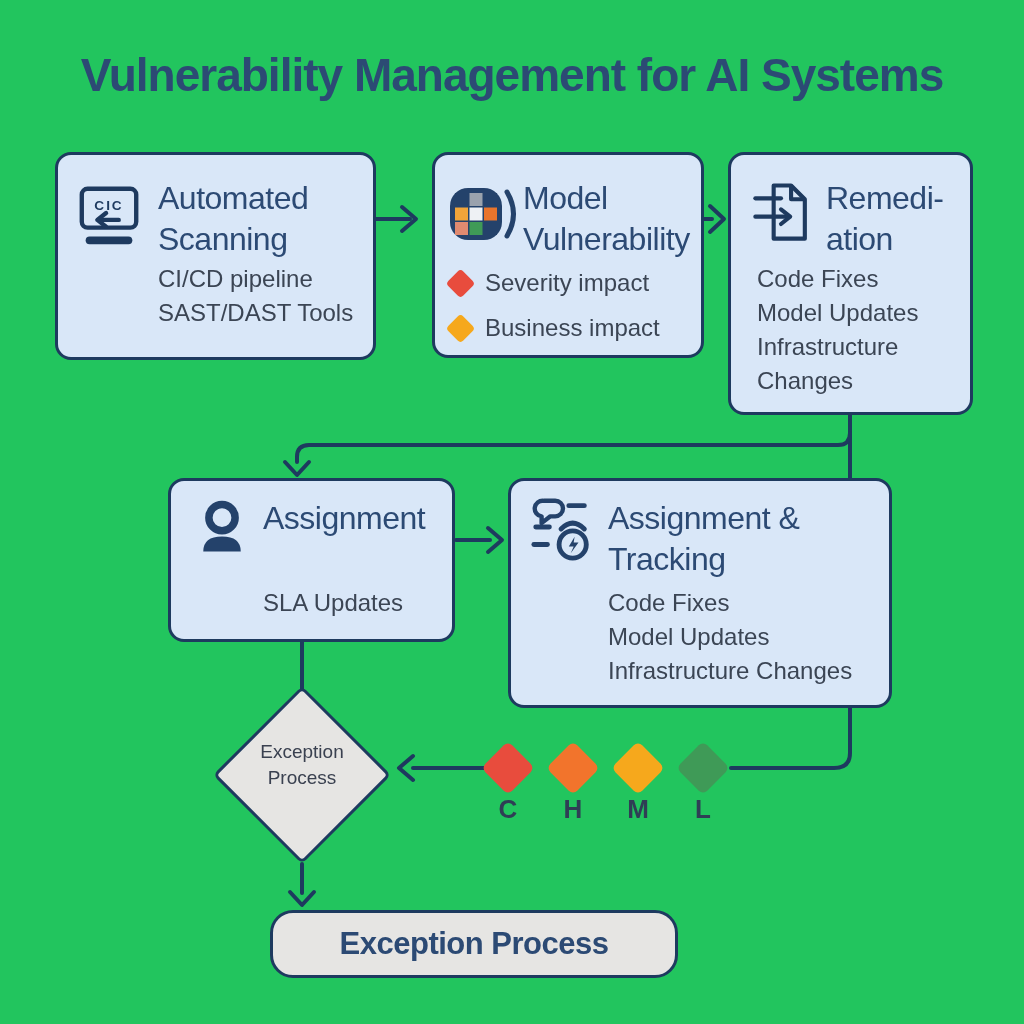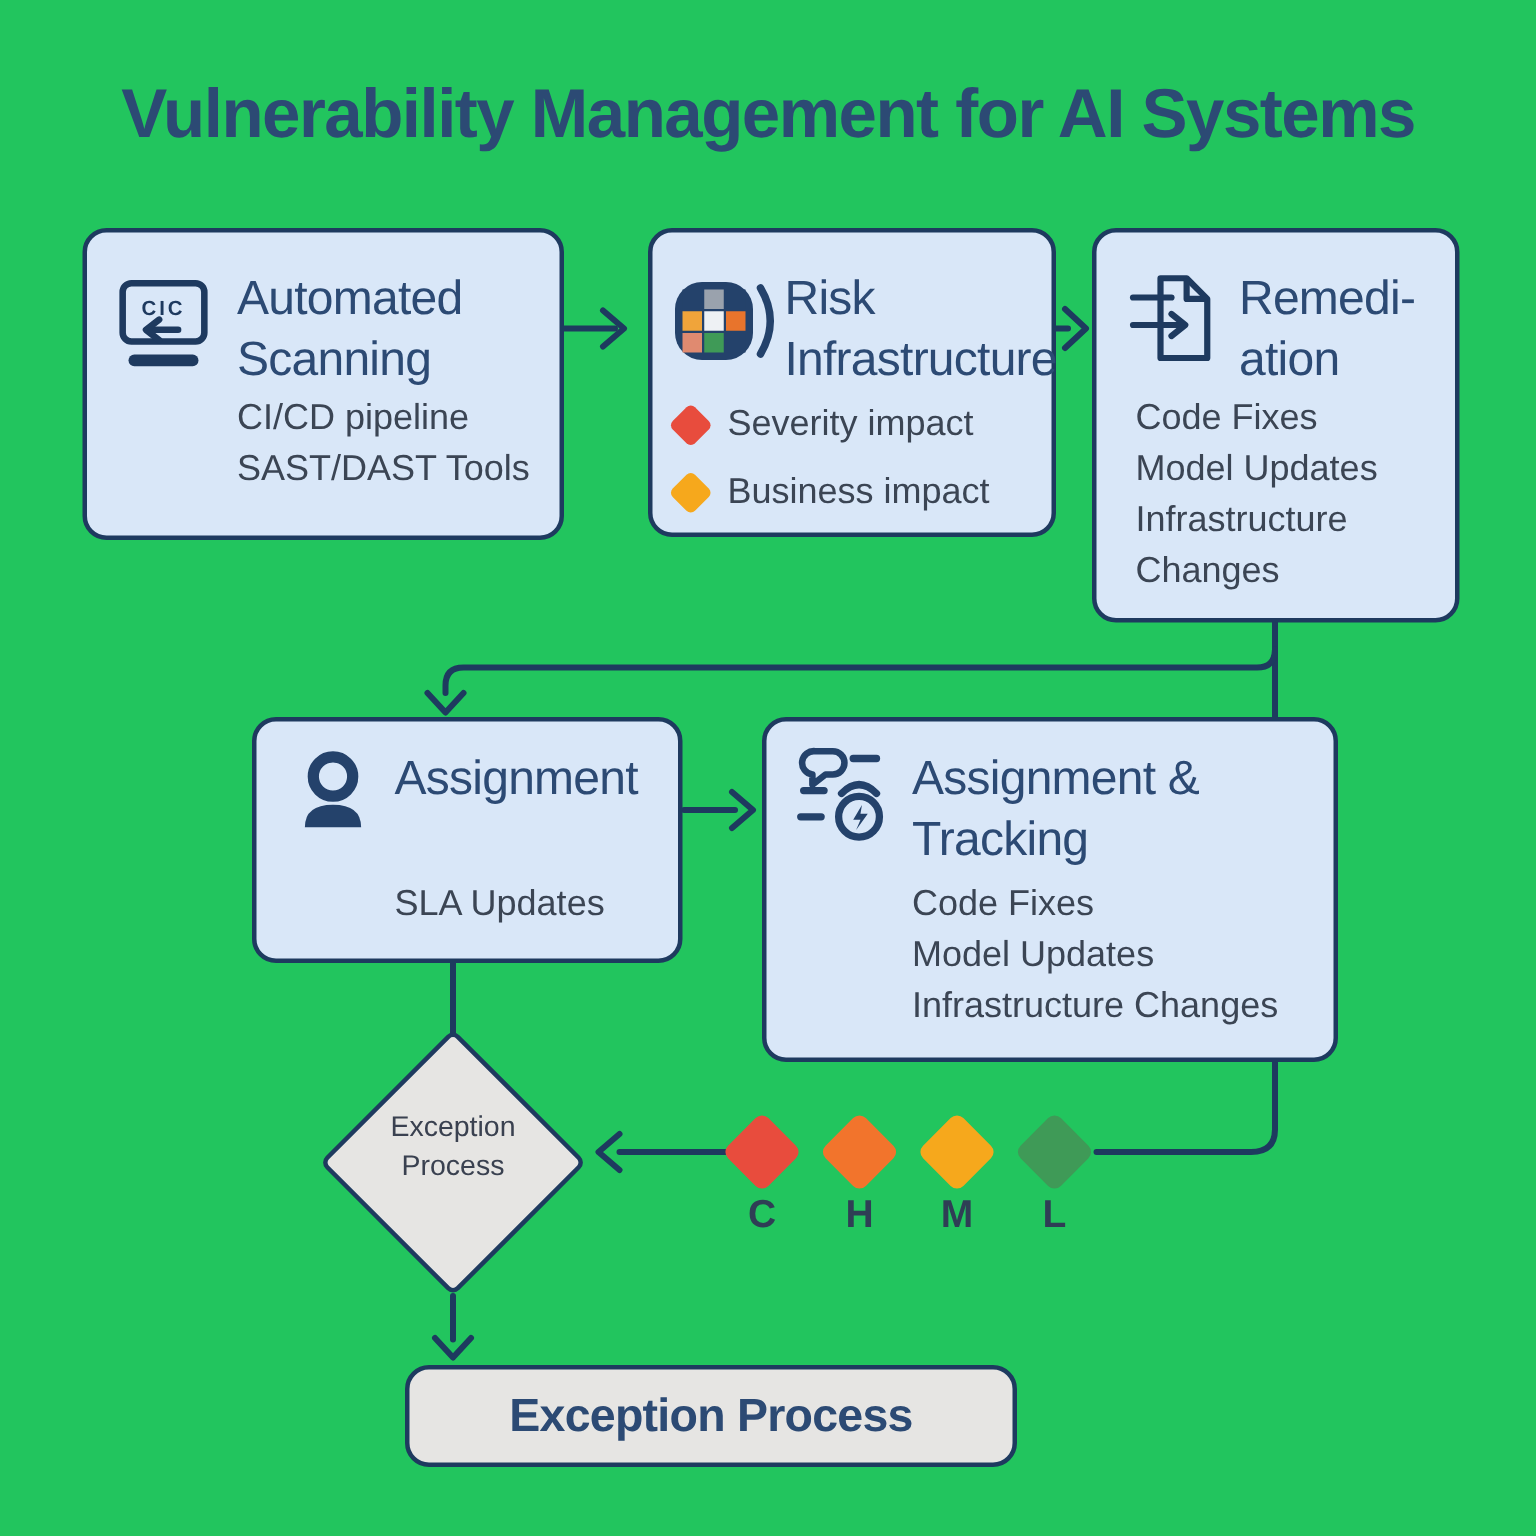--- a/index.html
+++ b/index.html
@@ -46,21 +46,21 @@
     position:absolute;width:38px;height:38px;border-radius:6px;
     transform:rotate(45deg);z-index:2;
   }
   .sev-label{
     position:absolute;width:60px;text-align:center;top:794px;
     font-size:26px;font-weight:700;color:#2f3e55;z-index:2;
   }
   .endbox{
     position:absolute;left:270px;top:910px;width:408px;height:68px;
     display:flex;align-items:center;justify-content:center;
-    font-size:31px;font-weight:700;color:#2c4a74;letter-spacing:-0.5px;
+    font-size:31px;font-weight:700;color:#2c4a74;letter-spacing:-0.5px;border-radius:23px;
   }
 </style>
 </head>
 <body>
 
 <div id="canvas">
 
   <svg id="connectors" width="1024" height="1024" viewBox="0 0 1024 1024">
     <g stroke="#1e3a5f" stroke-width="4" fill="none" stroke-linecap="round" stroke-linejoin="round">
 
@@ -115,22 +115,22 @@
     <rect x="40" y="13" width="13" height="13" fill="#24426b"></rect>
     <rect x="11" y="27.5" width="13" height="13" fill="#f0a43a"></rect>
     <rect x="25.5" y="27.5" width="13" height="13" fill="#eef1f4"></rect>
     <rect x="40" y="27.5" width="13" height="13" fill="#e8742c"></rect>
     <rect x="11" y="42" width="13" height="13" fill="#e08a70"></rect>
     <rect x="25.5" y="42" width="13" height="13" fill="#3f9a57"></rect>
     <rect x="40" y="42" width="13" height="13" fill="#24426b"></rect>
     <path d="M63,12 Q76,34 63,56" fill="none" stroke="#24426b" stroke-width="5" stroke-linecap="round"></path>
   </svg>
   <div class="heading" style="left:523px;top:178px;">
-    <div>Risk</div>
-    <div>Infrastructure</div>
+    <div>Model</div>
+    <div>Vulnerability</div>
   </div>
   <div class="bodytext" style="left:450px;top:266px;">
     <div class="bullet-row">
       <span class="bullet-diamond sev-critical"></span>
       <span>Severity impact</span>
     </div>
     <div class="bullet-row">
       <span class="bullet-diamond sev-medium"></span>
       <span>Business impact</span>
     </div>

